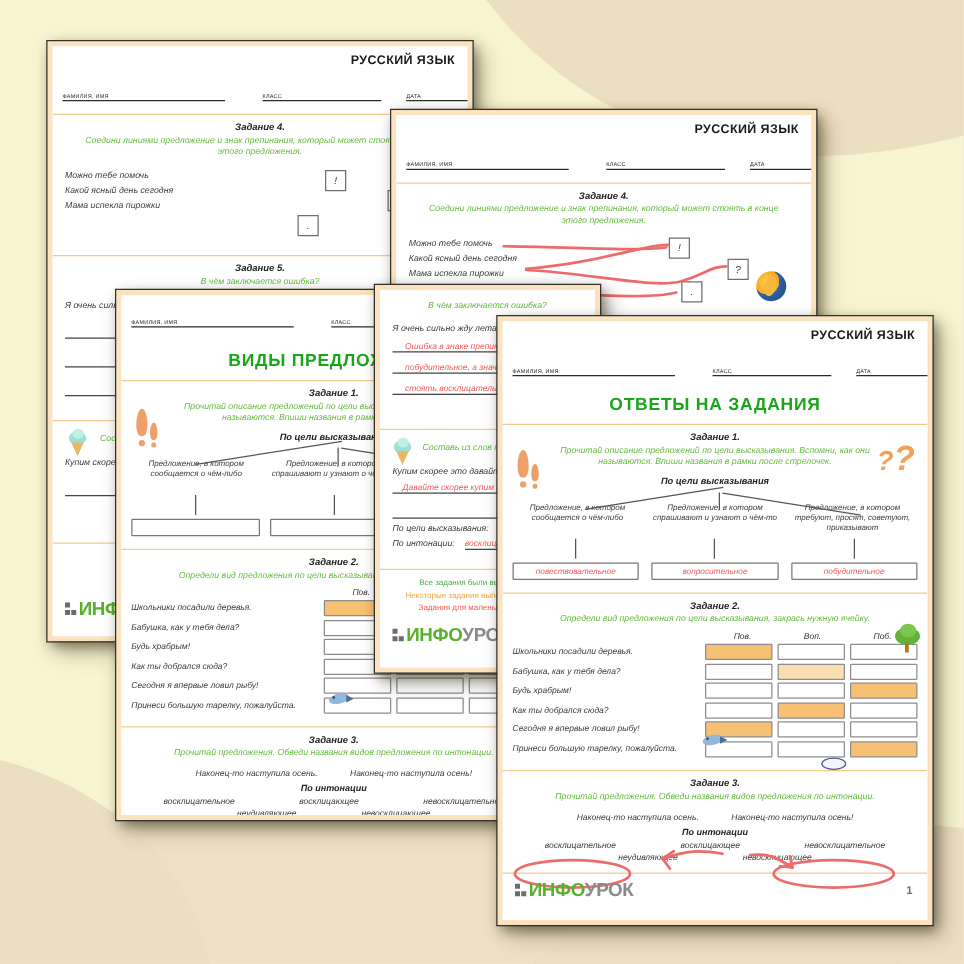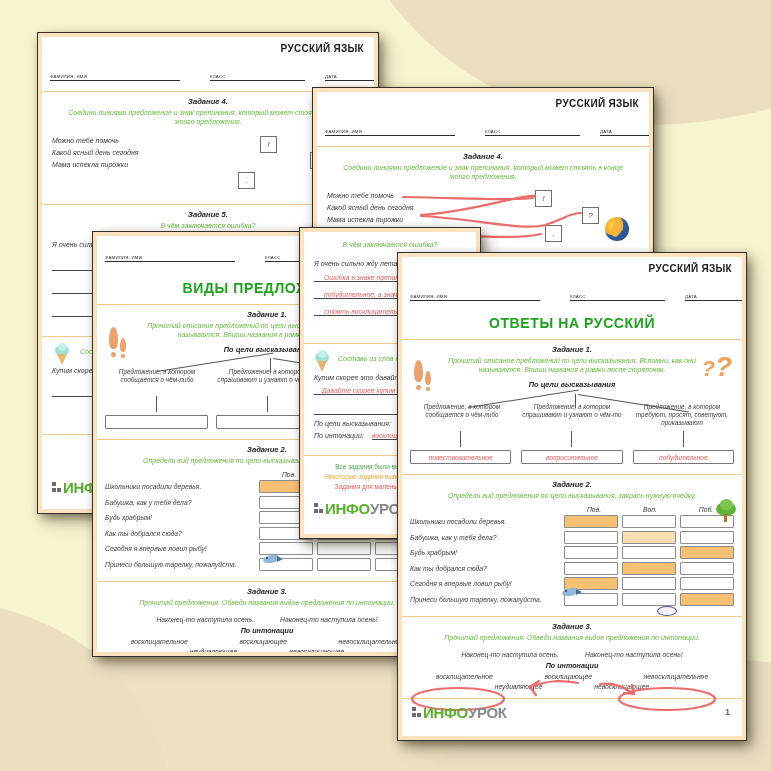--- a/index.html
+++ b/index.html
@@ -513,21 +513,21 @@
               <span>ФАМИЛИЯ, ИМЯ</span>
             </div>
           <div class="field f-class">
               <span>КЛАСС</span>
             </div>
           <div class="field f-date">
               <span>ДАТА</span>
             </div>
         </div>
       </div>
-      <div class="title">ОТВЕТЫ НА РУССКИЙ</div>
+      <div class="title">ОТВЕТЫ НА ЗАДАНИЯ</div>
       <div class="rule"></div>
 
       <div class="section">
         <div class="task-head">Задание 1.</div>
         <div class="task-sub" style="padding-left:34px;padding-right:34px;">Прочитай описание предложений по цели высказывания. Вспомни, как они называются. Впиши названия в рамки после стрелочек.</div>
         <div class="excl" style="left:12px;top:20px;">
           <div class="big"></div>
             <div class="bigdot"></div>
             <div class="sml"></div>
             <div class="smldot"></div>

